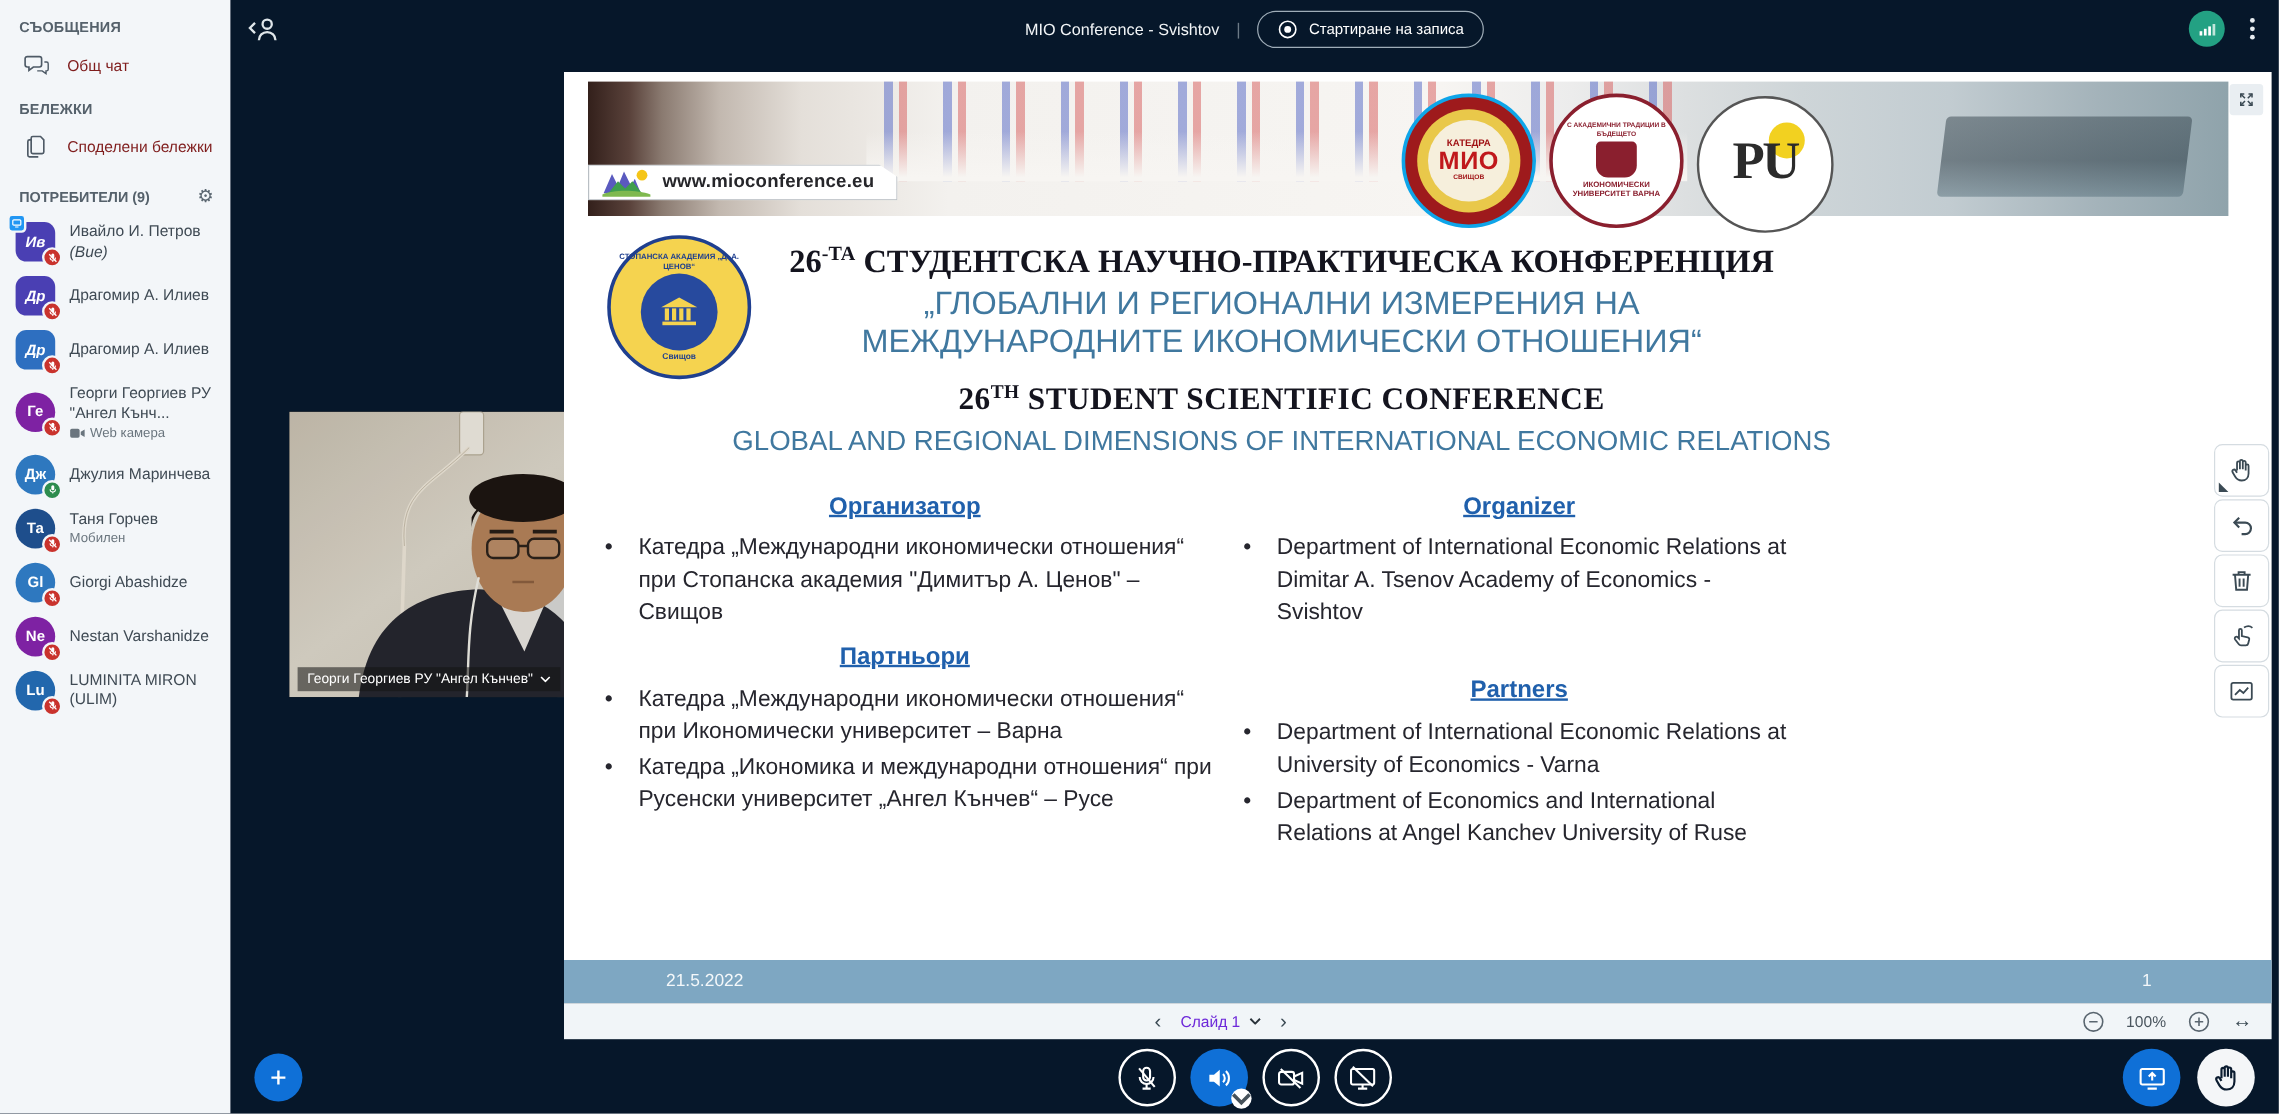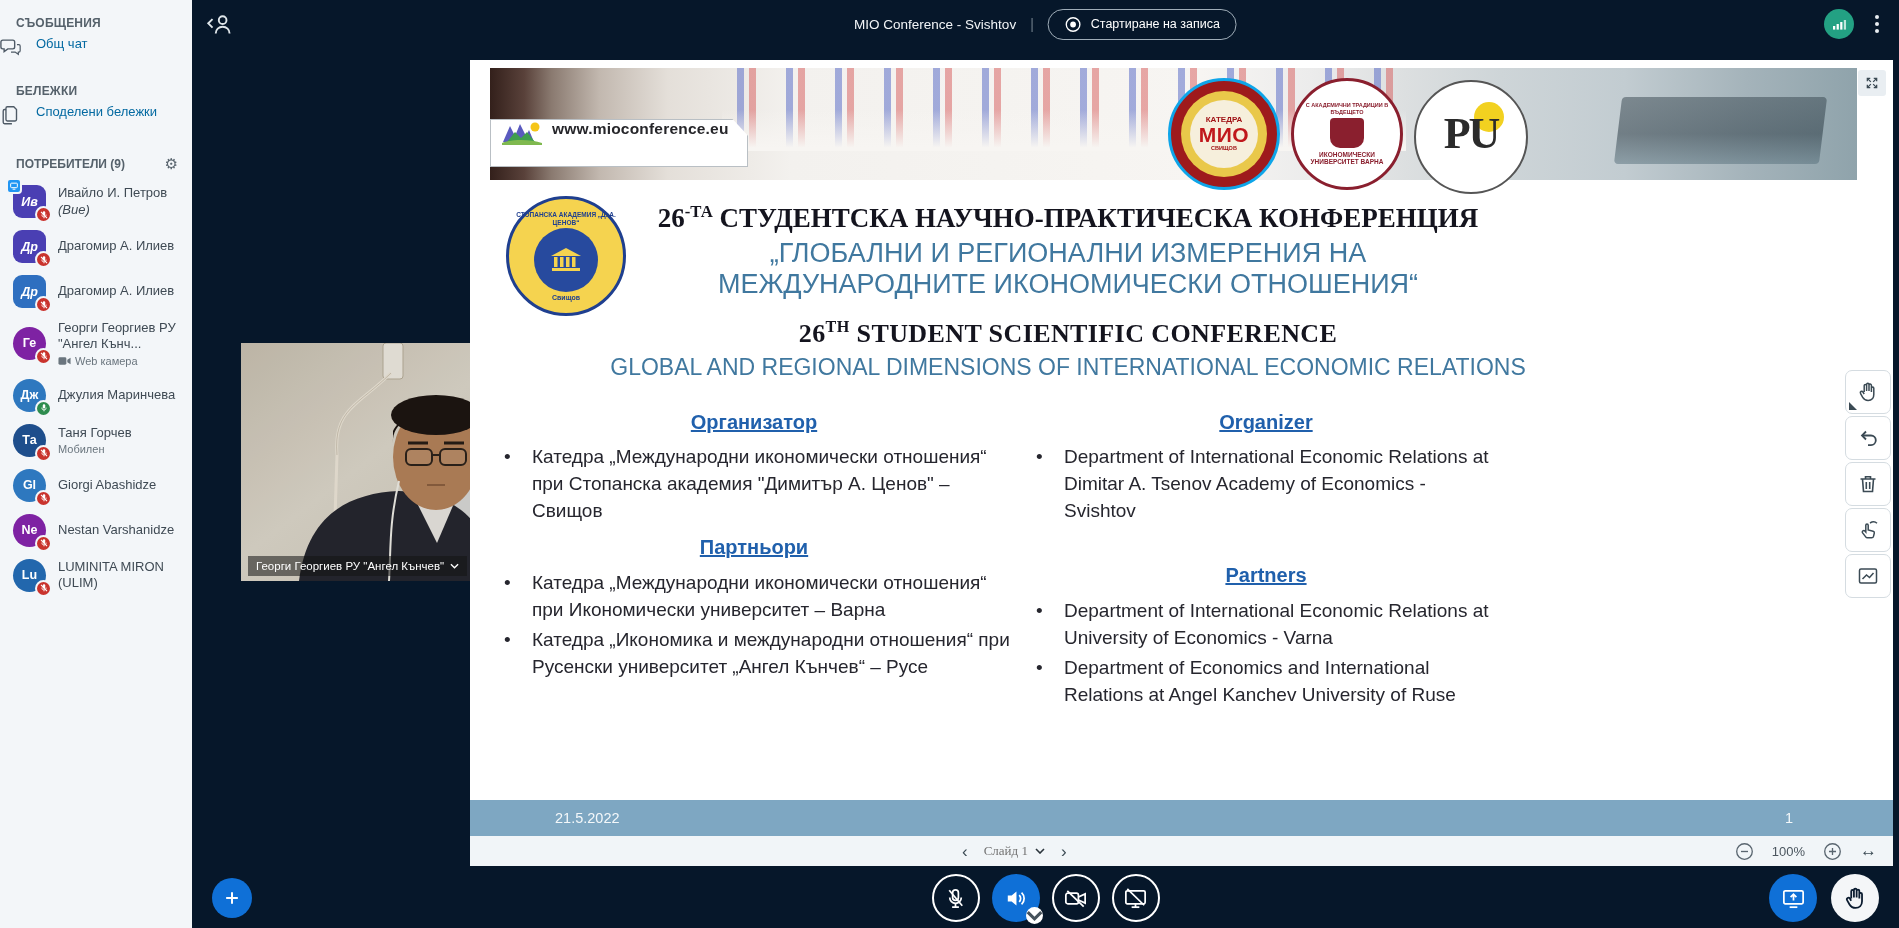--- a/index.html
+++ b/index.html
@@ -1,21 +1,21 @@
 <!DOCTYPE html>
 <html><head>
 <meta charset="utf-8">
 <style>
   html,body{margin:0;padding:0;}
   body{width:1899px;height:928px;overflow:hidden;font-family:"Liberation Sans",sans-serif;background:#06172a;}
   .app{display:flex;width:1899px;height:928px;}
   
   .sidebar{width:192px;background:#f3f6f9;flex-shrink:0;padding-top:4px;box-sizing:border-box;}
   .sec-h{font-size:12px;font-weight:700;color:#55616b;margin:12px 0 6px 16px;letter-spacing:.2px;}
-  .side-item{display:flex;align-items:flex-start;gap:14px;height:36px;padding-left:0;color:#0369a1;font-size:13px;cursor:pointer;}
+  .side-item{display:flex;align-items:center;gap:14px;height:36px;padding-left:20px;color:#7f1d1d;font-size:13px;cursor:pointer;}
   .side-item svg{width:22px;height:22px;flex-shrink:0;}
   .users-h{display:flex;justify-content:space-between;align-items:center;margin:16px 14px 8px 16px;}
   .users-h .t{font-size:12px;font-weight:700;color:#55616b;}
   .gear{color:#5a6670;font-size:15px;cursor:pointer;line-height:1;}
   .urow{display:flex;align-items:center;gap:12px;padding:6px 0 6px 13px;min-height:44px;box-sizing:border-box;}
   .av{width:33px;height:33px;position:relative;display:flex;align-items:center;justify-content:center;color:#fff;font-size:12.5px;font-weight:700;flex-shrink:0;}
   .av.sq{border-radius:9px;font-style:italic;} .av.ci{border-radius:50%;}
   .badge{position:absolute;width:17px;height:17px;border-radius:50%;border:2px solid #f3f6f9;display:flex;align-items:center;justify-content:center;right:-6px;bottom:-5px;box-sizing:border-box;}
   .badge.red{background:#c9332d;} .badge.green{background:#2d8c4e;}
   .badge svg{width:10px;height:10px;}
@@ -46,21 +46,21 @@
   .wc-mute{position:absolute;right:10px;bottom:8px;width:20px;height:20px;border-radius:4px;background:#d22f2f;display:flex;align-items:center;justify-content:center;}
   .wc-mute svg{width:12px;height:12px;}
   
   .pres{position:absolute;left:278px;top:12px;width:1423px;height:776px;background:#fff;}
   .banner{position:absolute;left:20px;top:8px;width:1367px;height:112px;overflow:visible;
     background:linear-gradient(90deg,#33201b 0%,#59413a 2.5%,#8a7a70 4.5%,#c2b8af 8%,#e4dfd9 13%,#f3f1ee 22%,#f7f5f2 52%,#ececec 60%,#dcdfe0 67%,#ced5d8 74%,#c2ccd1 83%,#a4b3ba 92%,#8fa3ab 100%);}
   .stripes{position:absolute;left:17%;top:0;width:50%;height:74%;
     background:linear-gradient(180deg,rgba(247,245,242,0) 50%,#f7f5f2 96%),
     repeating-linear-gradient(90deg,transparent 0 15px,rgba(92,110,200,.55) 15px 22px,transparent 22px 27px,rgba(214,88,88,.5) 27px 34px,transparent 34px 49px);}
   .blap{position:absolute;right:2.5%;top:26%;width:15%;height:60%;background:linear-gradient(180deg,#35444d,#20303a 55%,#57707c);opacity:.5;transform:skewX(-7deg);border-radius:4px;}
-  .mio-label{position:absolute;left:0;bottom:13px;width:258px;height:48px;background:#fff;border:1px solid #b9bfc4;display:flex;align-items:flex-start;gap:9px;padding:0 10px;box-sizing:border-box;clip-path:polygon(0 0,94% 0,100% 35%,100% 100%,0 100%);}
+  .mio-label{position:absolute;left:0;bottom:13px;width:258px;height:30px;background:#fff;border:1px solid #b9bfc4;display:flex;align-items:center;gap:9px;padding:0 10px;box-sizing:border-box;clip-path:polygon(0 0,94% 0,100% 35%,100% 100%,0 100%);}
   .mio-label .url{font-size:15.5px;font-weight:700;color:#26262a;letter-spacing:.2px;}
   .logo-c{position:absolute;border-radius:50%;display:flex;flex-direction:column;align-items:center;justify-content:center;text-align:center;box-sizing:border-box;}
   .lg-kat{left:698px;top:18px;width:112px;height:112px;background:#9e1a1c;border:3px solid #0ea5e9;}
   .lg-kat .in{width:86px;height:86px;border-radius:50%;background:#e9c84a;display:flex;align-items:center;justify-content:center;}
   .lg-kat .in2{width:68px;height:68px;border-radius:50%;background:#f6efdc;display:flex;flex-direction:column;align-items:center;justify-content:center;line-height:1.05;}
   .lg-kat .k1{font-size:8px;font-weight:700;color:#a01215;}
   .lg-kat .k2{font-size:21px;font-weight:800;color:#c0181c;letter-spacing:.5px;}
   .lg-kat .k3{font-size:5.5px;font-weight:700;color:#a01215;}
   .lg-var{left:821px;top:18px;width:112px;height:112px;background:#fff;border:3px solid #8a1f2e;padding:6px;}
   .lg-var .ring{font-size:5.5px;color:#8a1f2e;font-weight:700;line-height:1.1;}
@@ -96,21 +96,21 @@
   .pres-ftr .p{margin-left:auto;margin-right:100px;}
   
   .wbtools{position:absolute;right:8px;top:322px;width:46px;display:flex;flex-direction:column;gap:2px;}
   .wbtools button{height:44px;background:#fff;border:1px solid #d5dce1;border-radius:7px;display:flex;align-items:center;justify-content:center;color:#3b4a54;cursor:pointer;position:relative;padding:0;}
   .wbtools button svg{width:24px;height:24px;}
   .wbtools button.active::after{content:"";position:absolute;left:3px;bottom:3px;border-left:8px solid #3b4a54;border-top:8px solid transparent;}
   
   .pres-nav{position:absolute;left:278px;top:788px;width:1423px;height:30px;background:#f1f5f8;}
   .nav-grp{position:absolute;left:488px;top:0;height:30px;display:flex;align-items:center;gap:12px;color:#3b4a54;}
   .nav-arrow{background:none;border:none;font-size:17px;color:#3b4a54;cursor:pointer;padding:0 4px;line-height:1;}
-  .slide-sel{display:flex;align-items:center;gap:7px;font-size:13px;cursor:pointer;color:#737373;font-family:Liberation Serif, serif;}
+  .slide-sel{display:flex;align-items:center;gap:7px;font-size:13px;cursor:pointer;color:#6d28d9;}
   .zoom-grp{position:absolute;right:16px;top:0;height:30px;display:flex;align-items:center;gap:18px;color:#5a6670;}
   .zbtn{background:none;border:none;padding:0;cursor:pointer;color:#5a6670;display:flex;align-items:center;}
   .zlvl{font-size:13px;color:#4b565f;}
   .fitw{font-size:17px;color:#3b4a54;}
   
   .actionbar{position:absolute;bottom:6px;left:50%;transform:translateX(-50%);display:flex;gap:12px;}
   .abtn{width:48px;height:48px;border-radius:50%;display:flex;align-items:center;justify-content:center;cursor:pointer;box-sizing:border-box;padding:0;position:relative;}
   .abtn.outline{background:transparent;border:2px solid #fff;}
   .abtn.solid{background:#0f70d7;border:none;}
   .abtn svg{width:27px;height:27px;}

